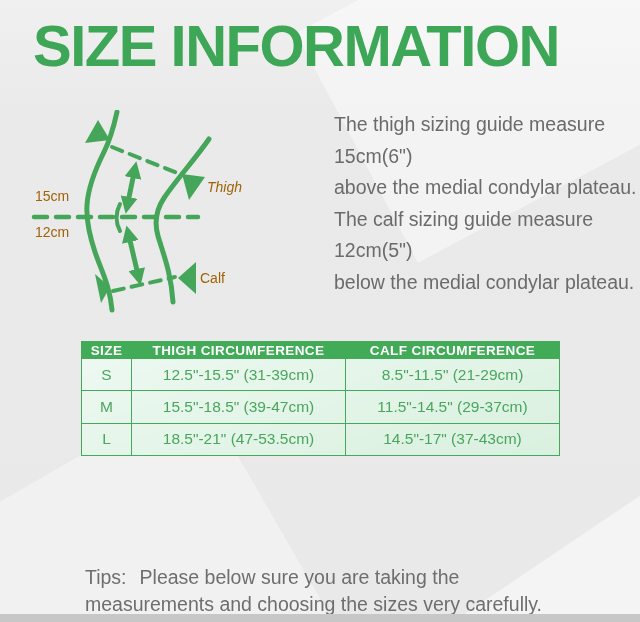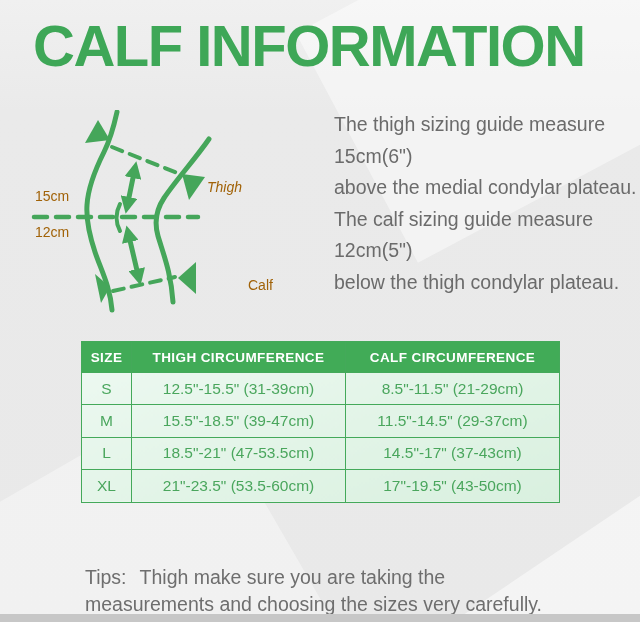--- a/index.html
+++ b/index.html
@@ -21,58 +21,58 @@
     color:#3ea757; white-space:nowrap;
   }
 
   
   .diagram { position:absolute; left:28px; top:110px; width:240px; height:205px; }
   .diagram svg { position:absolute; left:0; top:0; }
   .dlabel { position:absolute; color:#a16207; font-size:14px; white-space:nowrap; }
   .lbl-15 { left:7px;  top:78px; }
   .lbl-12 { left:7px;  top:114px; }
   .lbl-thigh { left:179px; top:69px;font-style:italic; }
-  .lbl-calf  { left:172px; top:167px;margin-left:48px; }
+  .lbl-calf  { left:172px; top:160px; }
 
   
   .desc { position:absolute; left:293px; top:109px; width:340px; }
   .desc div { font-size:19.5px; line-height:31.6px; color:#6b6b6b; white-space:nowrap;margin-left:41px; }
 
   
   table.size-table {
     position:absolute; left:81px; top:341px; width:479px;
     border-collapse:collapse; table-layout:fixed;
     background:linear-gradient(160deg,#eef9f2 0%, #e2f4e7 55%, #d9f0df 100%);
   }
   .size-table th, .size-table td {
     border:1.5px solid #44a95a; text-align:center; vertical-align:middle;
     padding:0;
   }
-  .size-table thead tr { height:31px;border-radius:15px; }
+  .size-table thead tr { height:17px;border-radius:15px; }
   .size-table tbody tr { height:32.4px; }
   .size-table th {
     background:#41ab57; color:#ffffff; font-size:13.5px; font-weight:bold; letter-spacing:.4px;
   }
   .size-table td { color:#4aa65d; font-size:15.5px; }
   .col-size { width:50px; }
 
   
   .tips { position:absolute; left:85px; top:564px; width:500px; color:#6e6e6e; font-size:19.5px; line-height:27px; }
   .tips .tips-label { margin-right:13px; }
 
   .bottom-strip { position:absolute; left:0; top:614px; width:640px; height:8px; background:#c7c7c7; }
 </style>
 </head>
 <body>
 
 <div class="wedge wedge1"></div>
 <div class="wedge wedge2"></div>
 <div class="wedge wedge3"></div>
 
-<h1 class="page-title">CALF INFORMATION</h1>
+<h1 class="page-title">SIZE INFORMATION</h1>
 
 <div class="diagram">
   <svg width="240" height="205" viewBox="0 0 240 205">
     <defs>
       <marker id="ah" viewBox="0 0 10 10" refX="6" refY="5" markerWidth="3.4" markerHeight="3.4" orient="auto-start-reverse">
         <path d="M0,0 L10,5 L0,10 z" fill="#45a65a"></path>
       </marker>
     </defs>
     <g stroke="#45a65a" fill="none" stroke-linecap="round">
 
@@ -103,21 +103,21 @@
   <span class="dlabel lbl-thigh">Thigh</span>
   <span class="dlabel lbl-calf">Calf</span>
 </div>
 
 <div class="desc">
   <div>The thigh sizing guide measure</div>
   <div>15cm(6")</div>
   <div>above the medial condylar plateau.</div>
   <div>The calf sizing guide measure</div>
   <div>12cm(5")</div>
-  <div>below the thigh condylar plateau.</div>
+  <div>below the medial condylar plateau.</div>
 </div>
 
 <table class="size-table">
   <thead>
     <tr>
       <th class="col-size">SIZE</th>
       <th>THIGH CIRCUMFERENCE</th>
       <th>CALF CIRCUMFERENCE</th>
     </tr>
   </thead>
@@ -130,26 +130,21 @@
     <tr>
       <td>M</td>
       <td>15.5"-18.5" (39-47cm)</td>
       <td>11.5"-14.5" (29-37cm)</td>
     </tr>
     <tr>
       <td>L</td>
       <td>18.5"-21" (47-53.5cm)</td>
       <td>14.5"-17" (37-43cm)</td>
     </tr>
-    <tr>
-      <td>XL</td>
-      <td>21"-23.5" (53.5-60cm)</td>
-      <td>17"-19.5" (43-50cm)</td>
-    </tr>
   </tbody>
 </table>
 
 <div class="tips">
-  <div><span class="tips-label">Tips:</span><span>Thigh make sure you are taking the</span></div>
+  <div><span class="tips-label">Tips:</span><span>Please below sure you are taking the</span></div>
   <div>measurements and choosing the sizes very carefully.</div>
 </div>
 
 <div class="bottom-strip"></div>
 
 </body></html>

